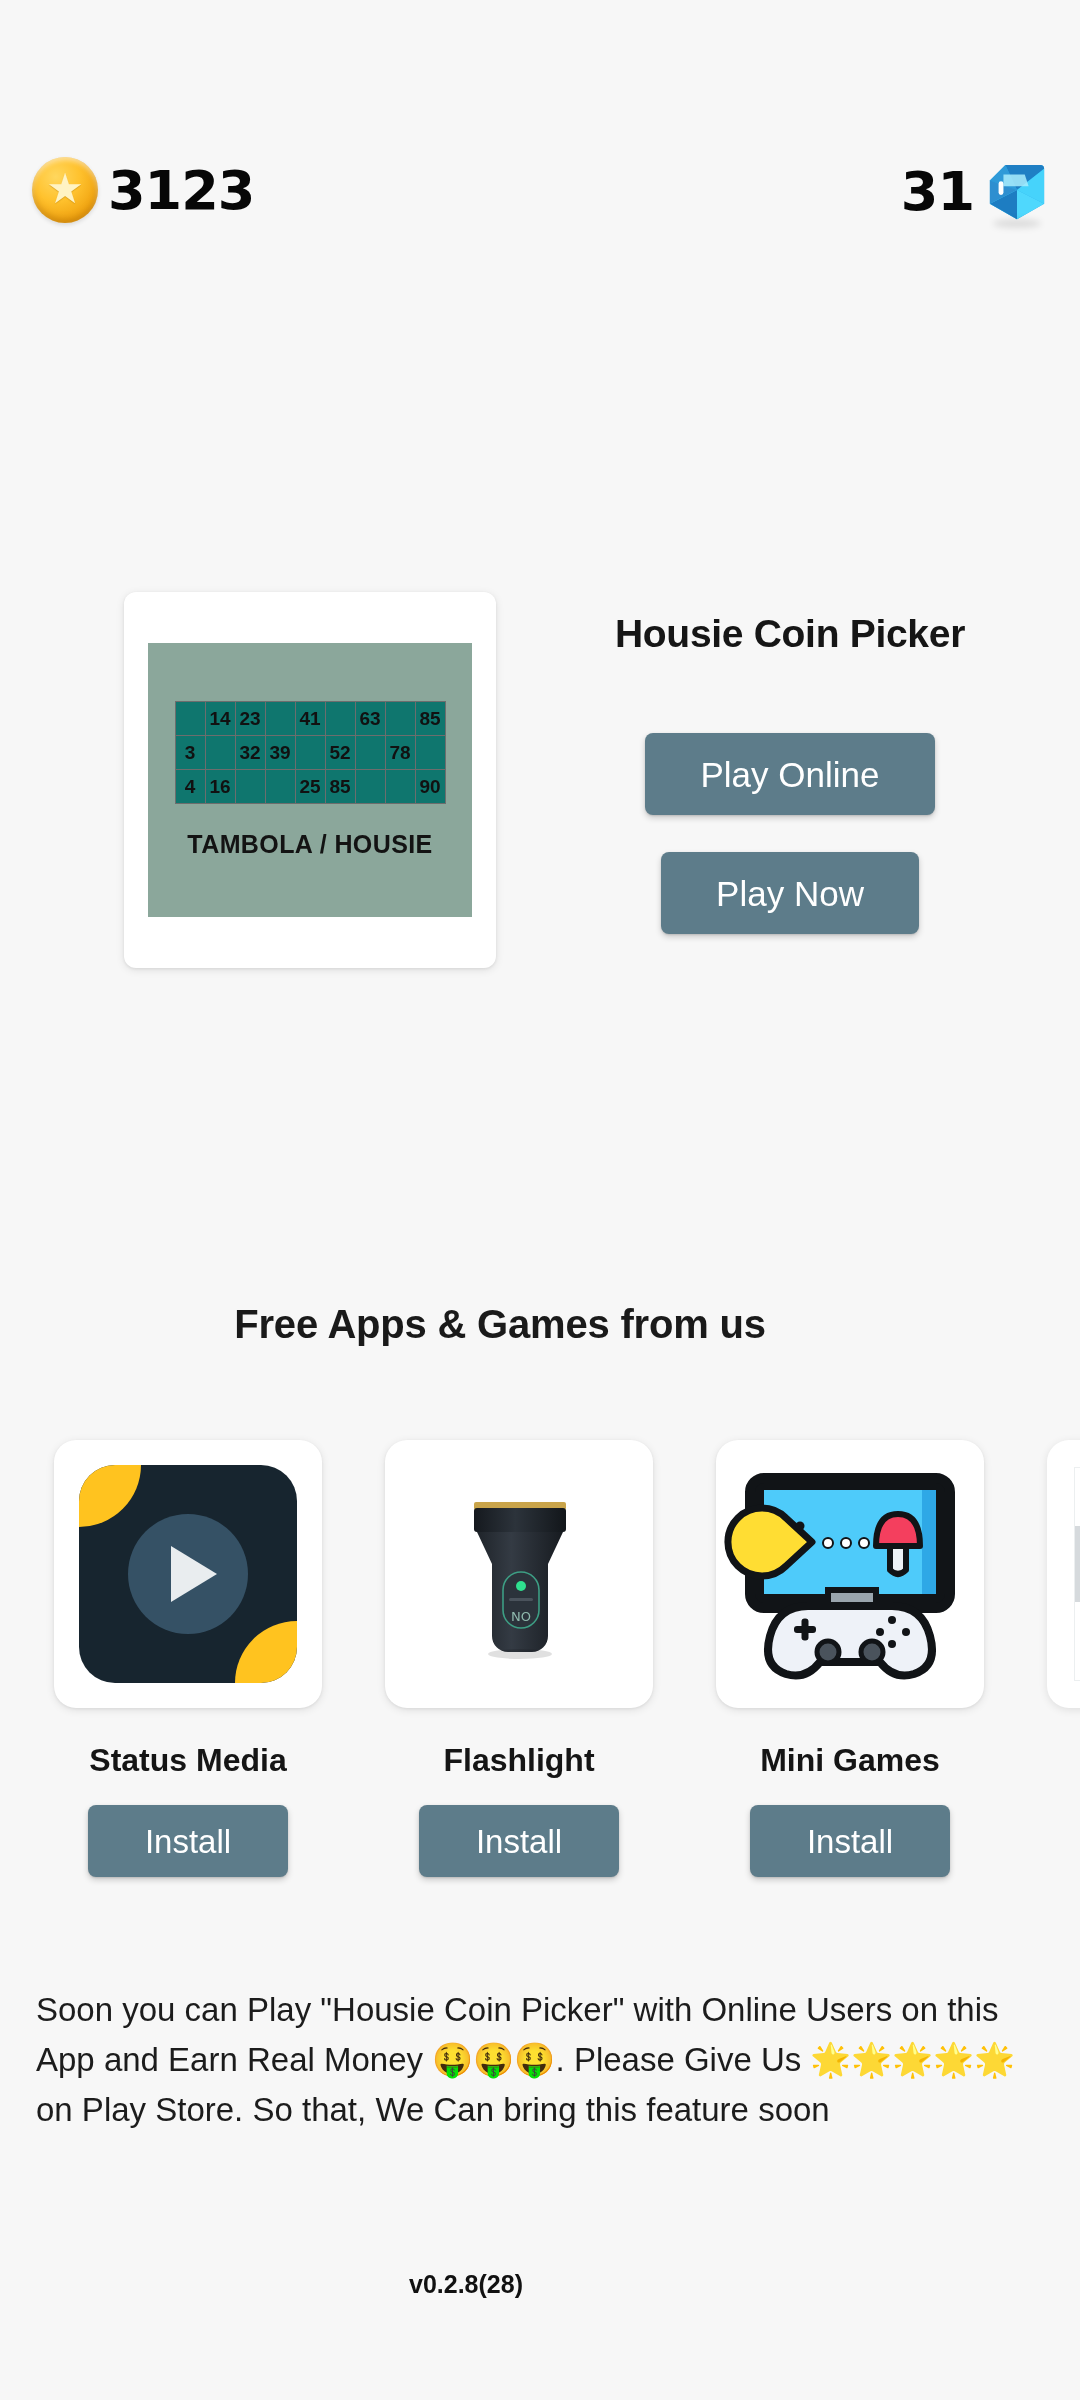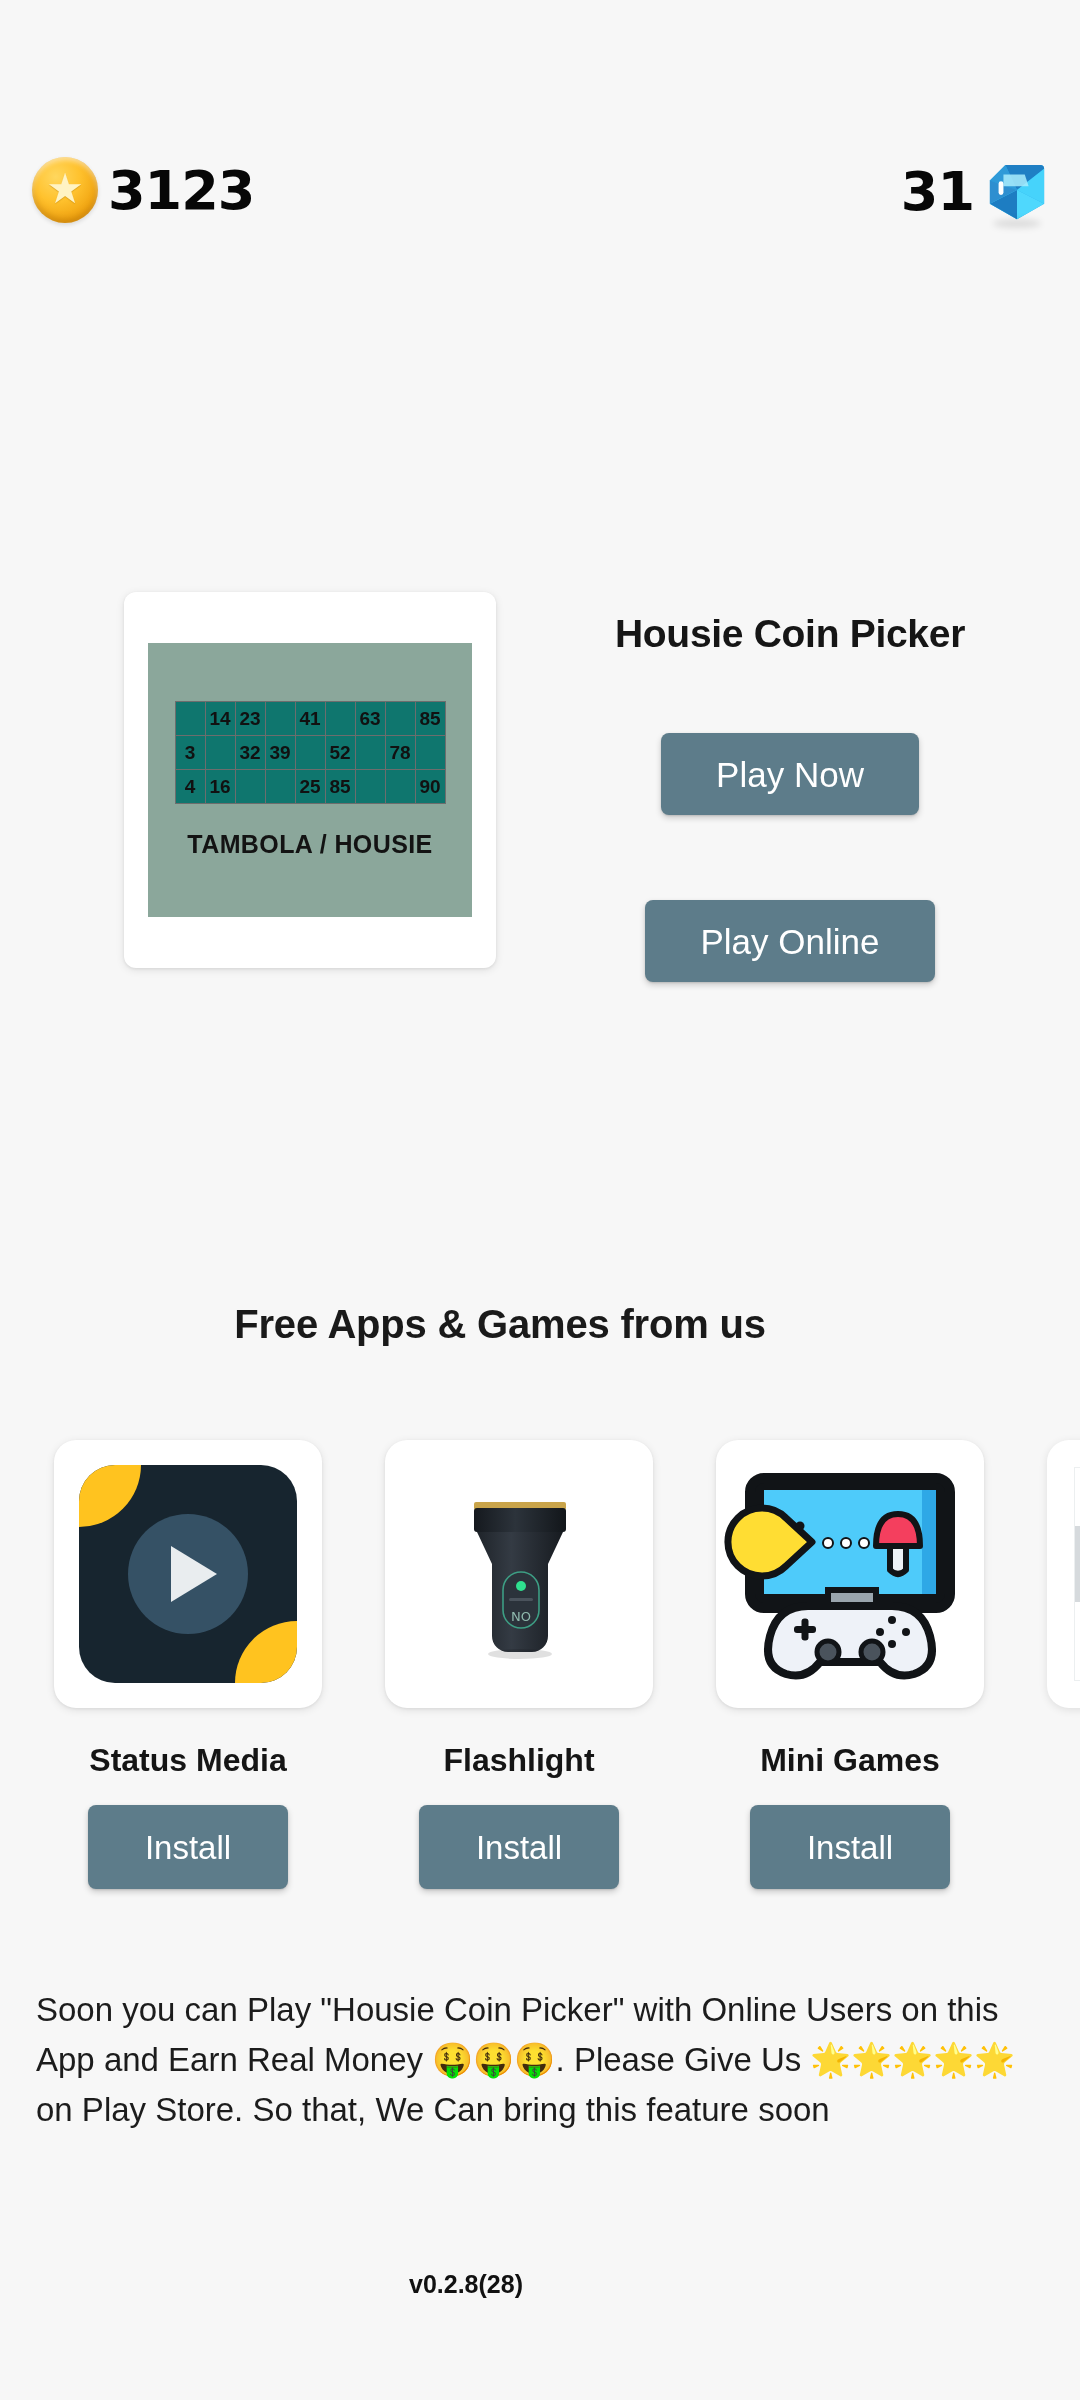--- a/index.html
+++ b/index.html
@@ -213,21 +213,21 @@
   }
   .app-name {
     margin-top: 34px;
     font-size: 32px;
     font-weight: 700;
     color: #151515;
     white-space: nowrap;
   }
   .btn-install {
     margin-top: 26px;
-    width: 200px; height: 84px;
+    width: 200px; height: 72px;
     font-size: 33px;
   }
 
   
   .icon-art { width: 268px; height: 268px; position: relative; }
   .sm-art {
     width: 218px; height: 218px;
     border-radius: 36px;
     background: #17252f;
     position: relative;
@@ -373,22 +373,22 @@
           <div class="cell"></div>
           <div class="cell"></div>
           <div class="cell">90</div>
         </div>
         <div class="ticket-title">TAMBOLA / HOUSIE</div>
       </div>
     </div>
 
     <div class="hero-right">
       <div class="hero-title">Housie Coin Picker</div>
+      <button class="btn btn-secondary">Play Online</button>
       <button class="btn btn-primary">Play Now</button>
-      <button class="btn btn-secondary">Play Online</button>
     </div>
   </div>
 
   <div class="section-title">Free Apps &amp; Games from us</div>
 
   <div class="apps-row">
 
     <div class="app-item">
       <div class="app-icon-card">
         <div class="icon-art">

